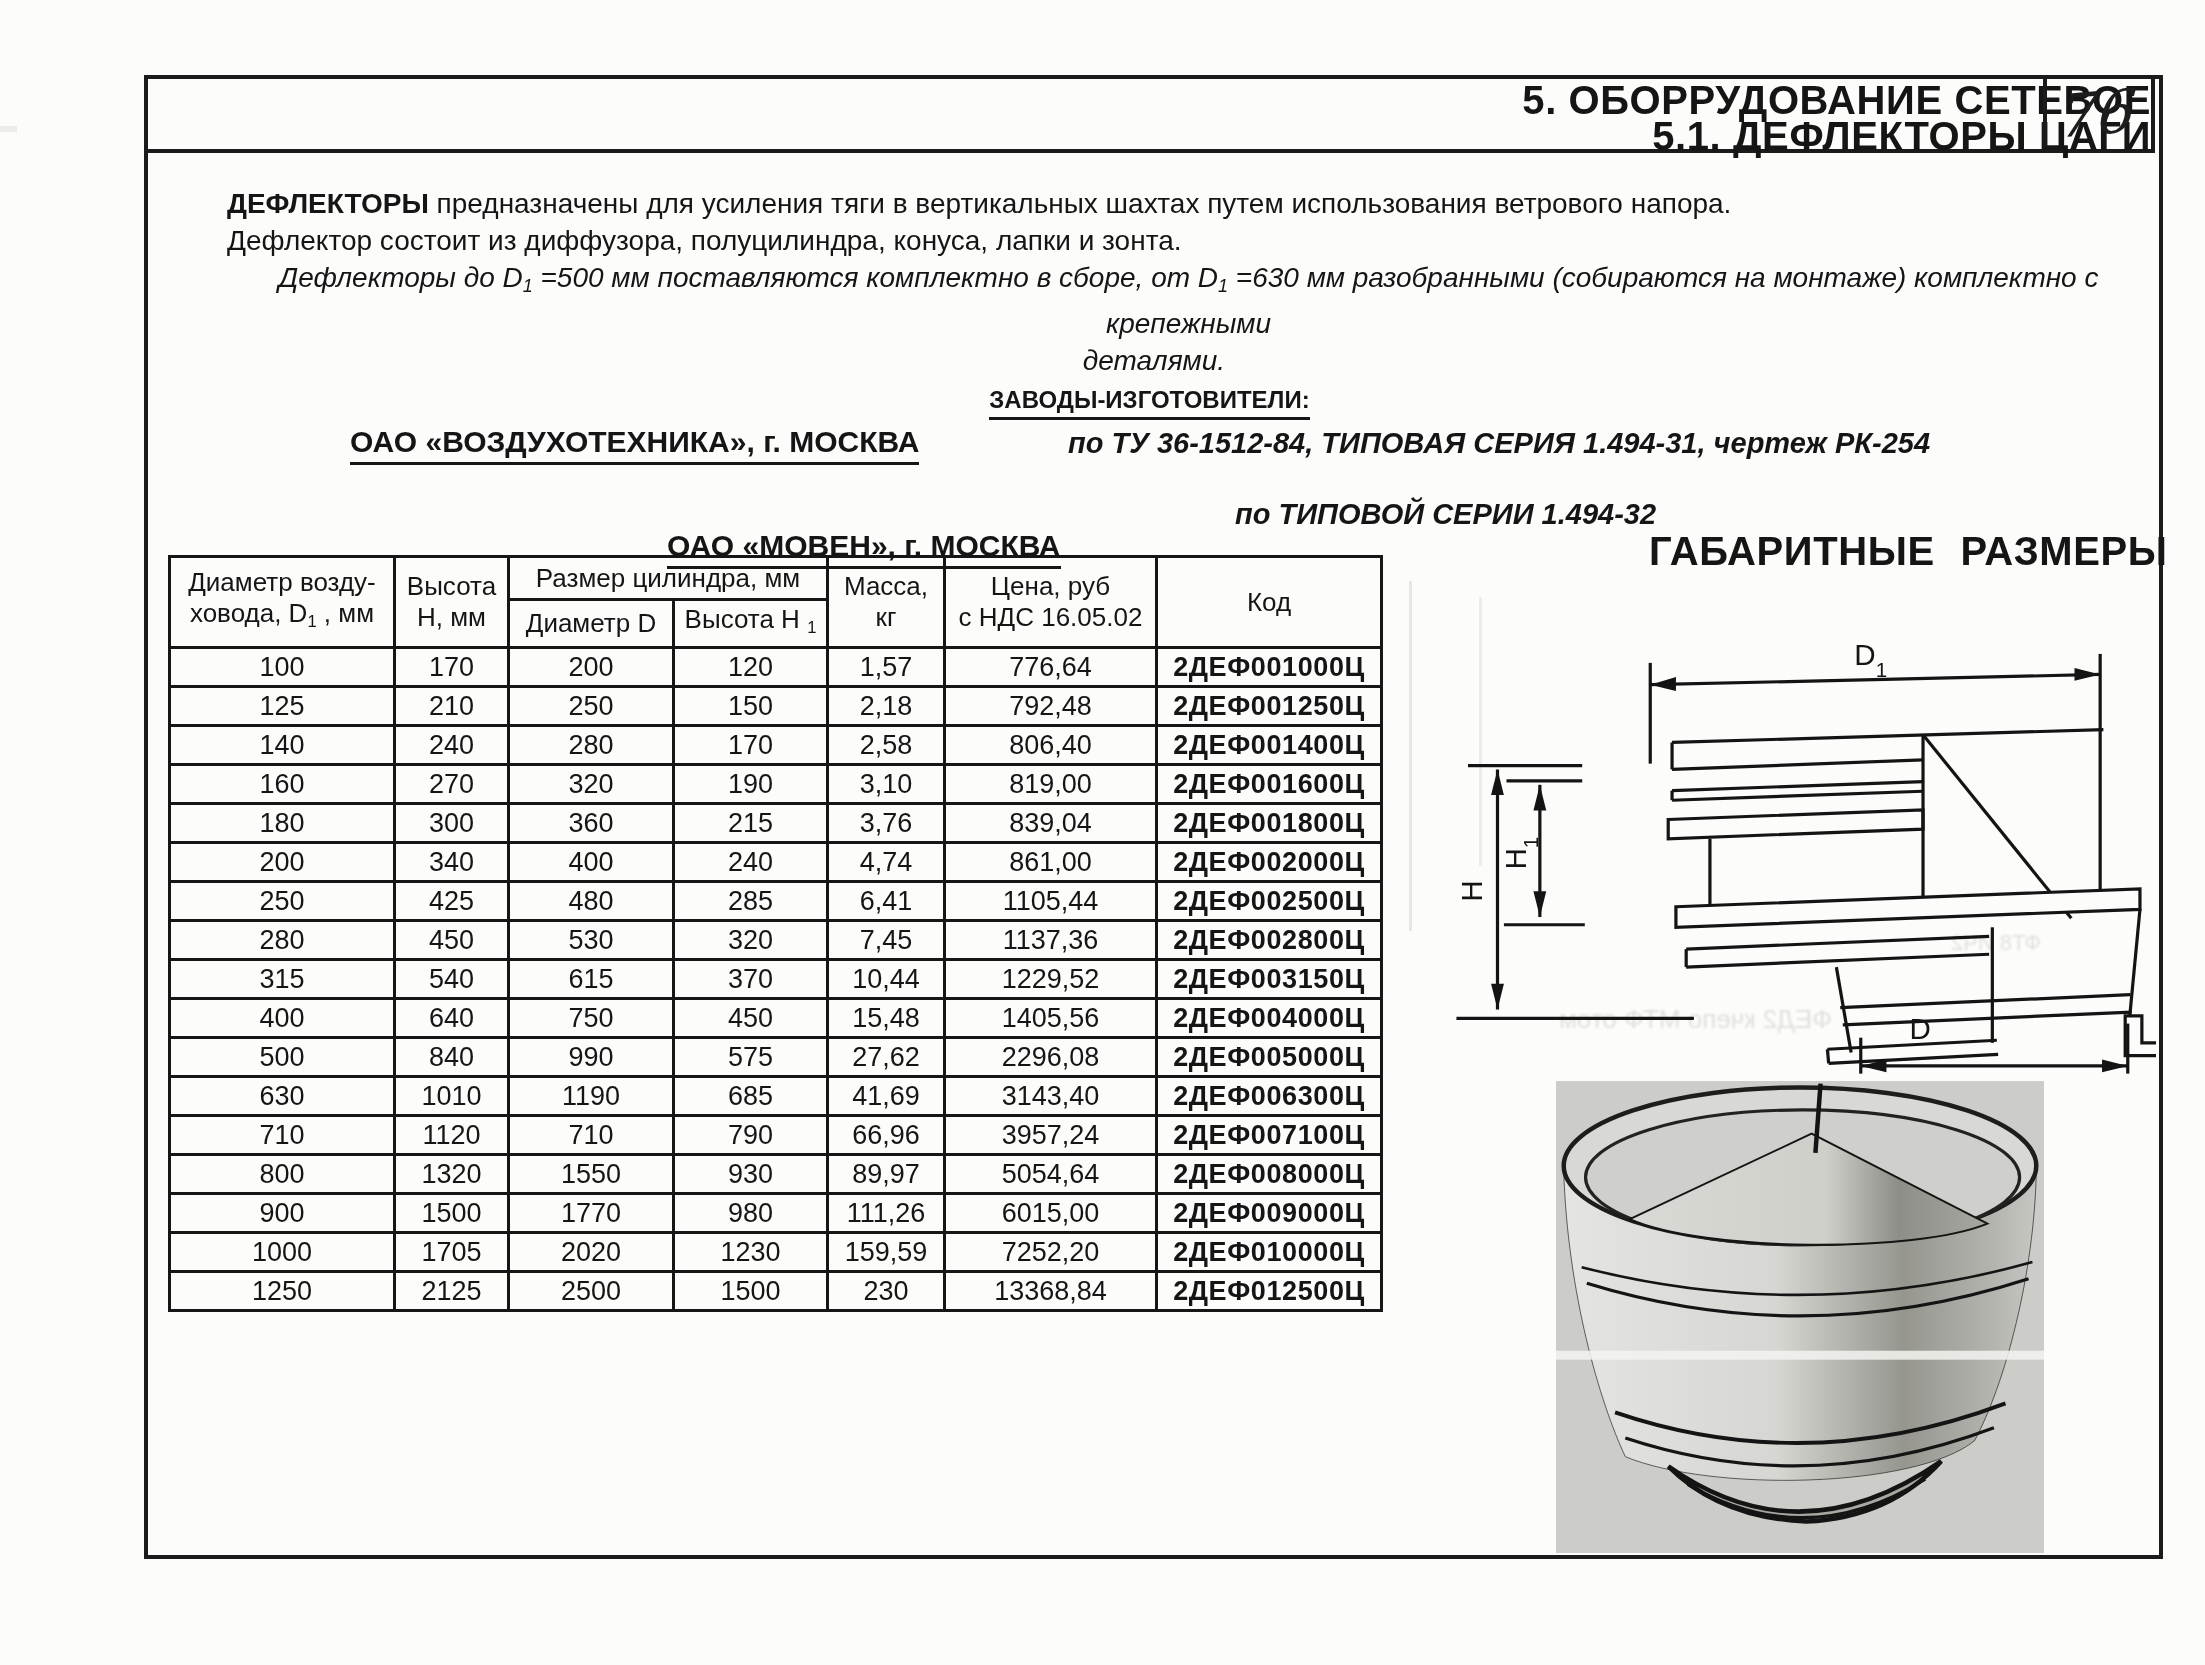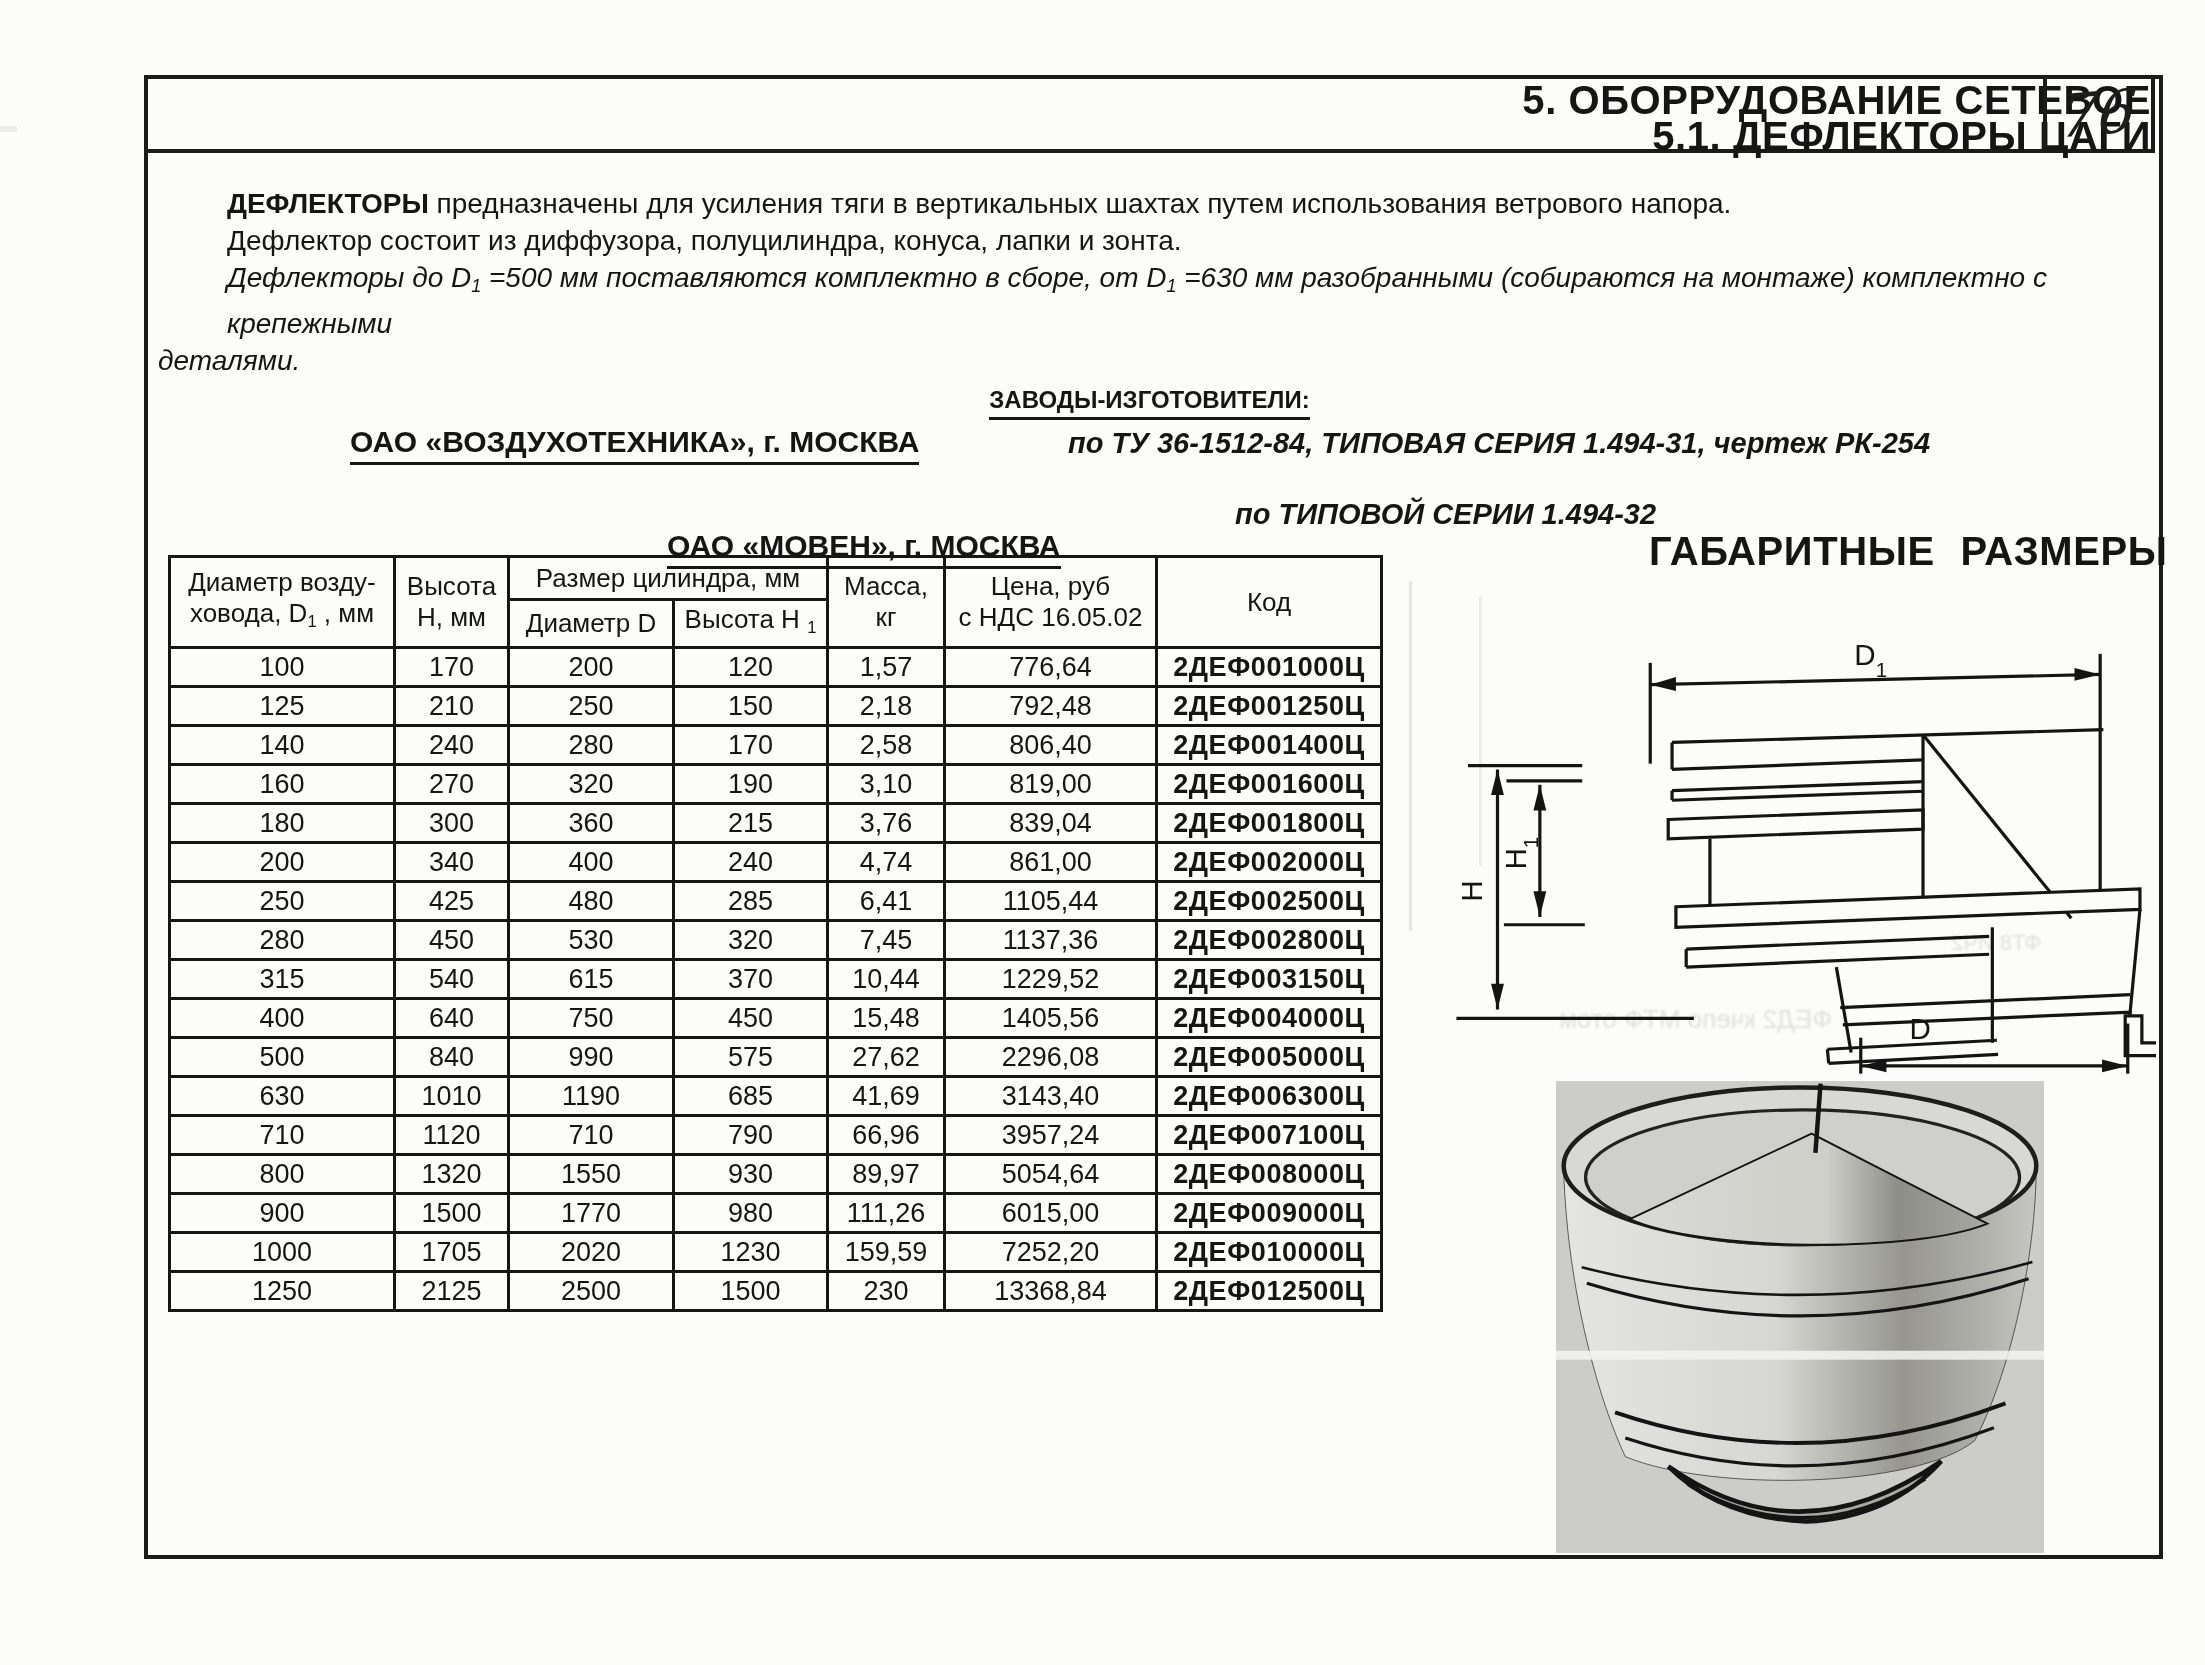--- a/index.html
+++ b/index.html
@@ -15,21 +15,21 @@
     border:4.5px solid #1b1b1b;border-bottom-width:4.5px;box-sizing:border-box;}
   .titles{position:absolute;left:0;top:2.6px;width:100%;text-align:right;
     font-weight:bold;font-size:40px;line-height:36px;letter-spacing:0.6px;}
   .pagebox{position:absolute;right:0;top:0;width:104px;height:69px;
     border-left:4.5px solid #1b1b1b;display:flex;align-items:center;justify-content:center;}
   .pagenum{font-family:"DejaVu Serif",serif;font-style:italic;font-size:59px;
     transform:rotate(-5deg) skewX(-10deg);color:#1d1d1d;}
   
   .intro{position:absolute;left:158px;top:185px;width:1992px;font-size:28px;line-height:37px;}
   .intro .ind{padding-left:69px;}
-  .it{font-style:italic;}
+  .it{font-style:italic;text-align:center;}
   sub.s{font-size:64%;vertical-align:-5.1px;}
   
   .makers-heading{position:absolute;left:144px;top:386px;width:2011px;text-align:center;
     font-weight:bold;font-size:24px;}
   .uline{display:inline-block;border-bottom:3.8px solid #161616;padding-bottom:2.6px;}
   .maker-name{font-weight:bold;font-size:30px;}
   .maker-info{font-weight:bold;font-style:italic;font-size:29px;}
   .m1n{position:absolute;left:350px;top:425px;}
   .m1i{position:absolute;left:1068px;top:427px;}
   .m2n{position:absolute;left:667px;top:495px;margin-top:34px;}

